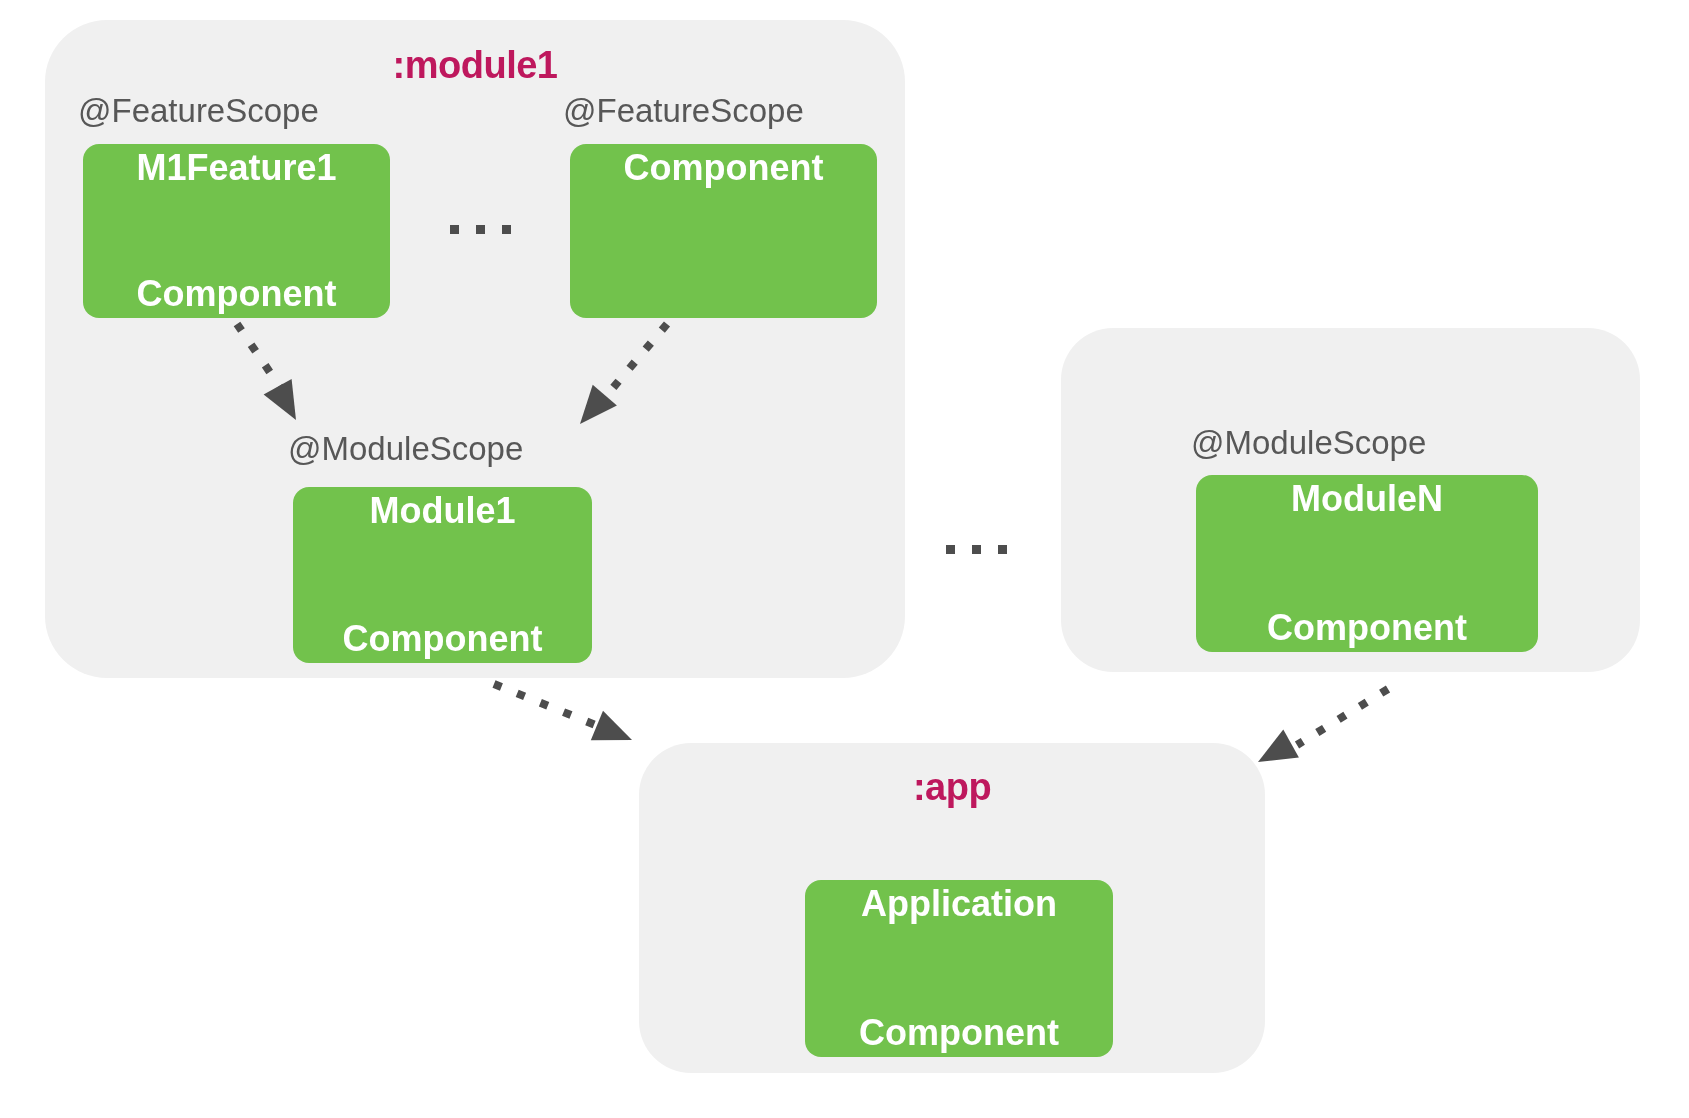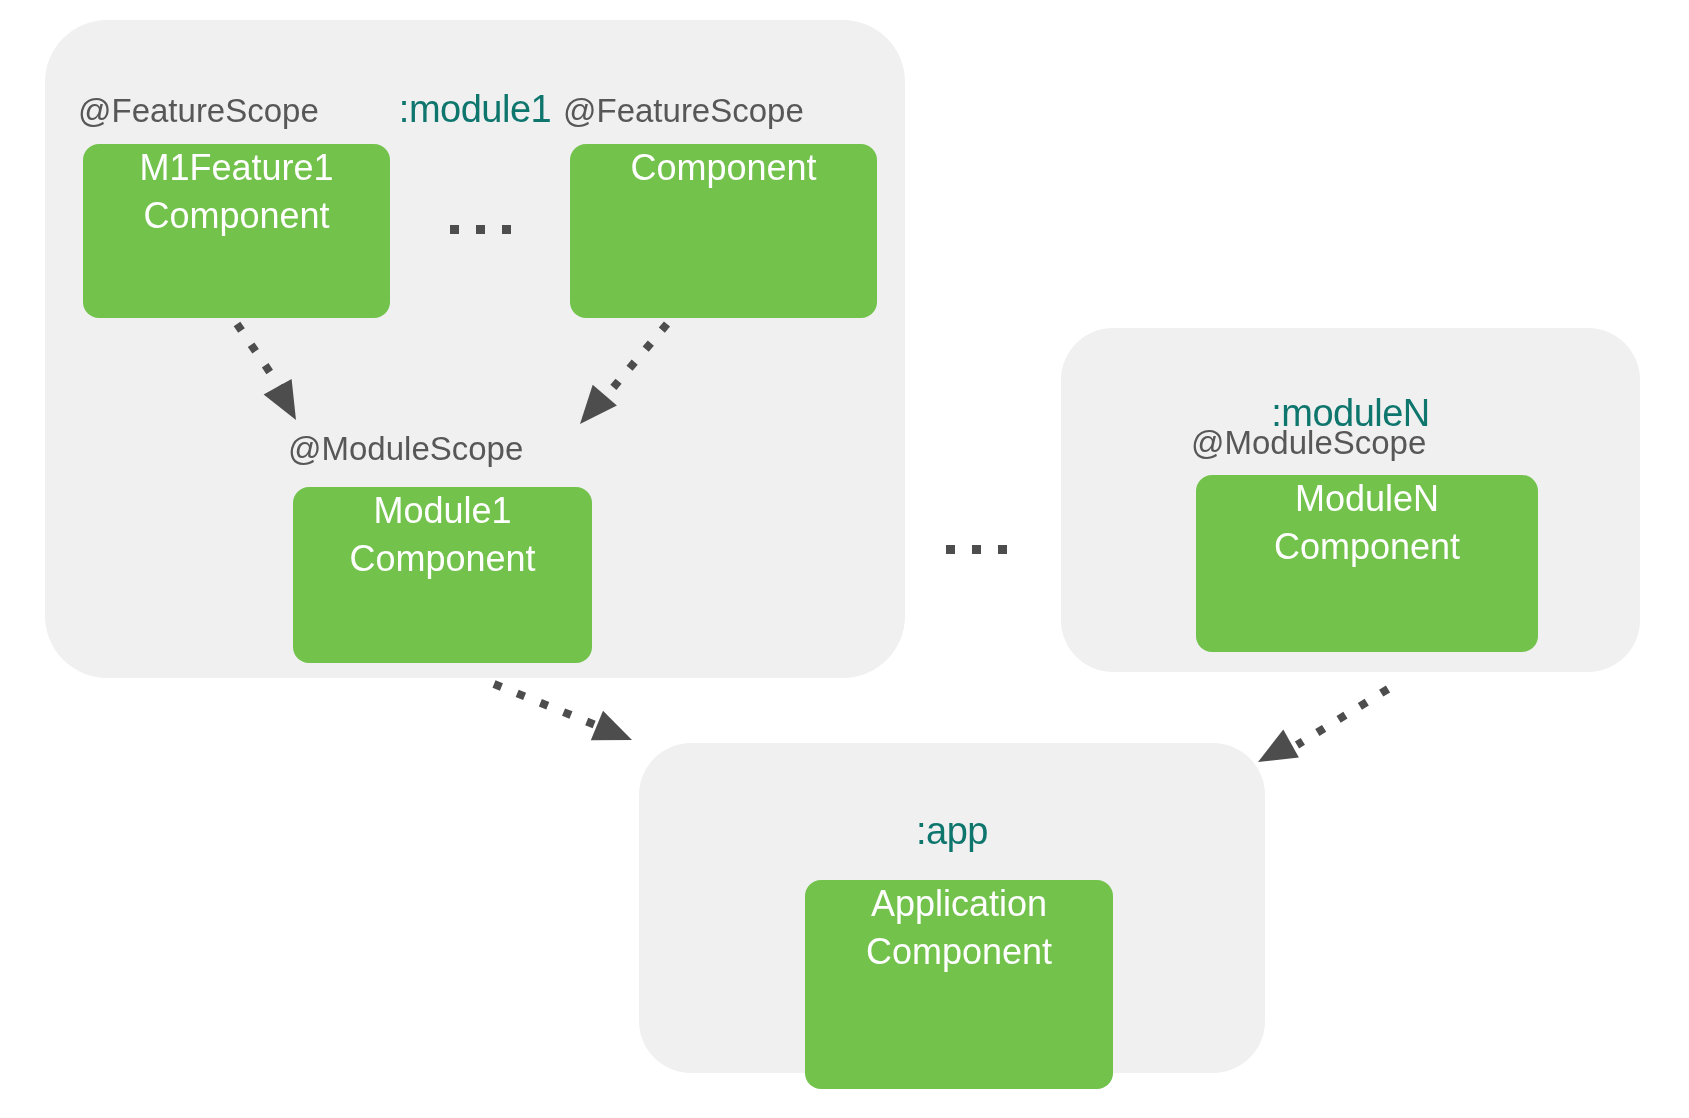--- a/index.html
+++ b/index.html
@@ -19,43 +19,43 @@
     position: absolute;
     background: #F0F0F0;
     border-radius: 62px;
   }
   .container-title {
     position: absolute;
     left: 0;
     width: 100%;
     text-align: center;
     font-size: 38px;
-    font-weight: normal;
-    color: #0f766e;
+    font-weight: bold;
+    color: #be185d;
     letter-spacing: -0.5px;
-    margin-top: 44px;
   }
   .scope-label {
     position: absolute;
     text-align: left;
     font-size: 33px;
     color: #575757;
   }
   .gbox {
     position: absolute;
     background: #72C24C;
     border-radius: 16px;
     color: #FFFFFF;
     font-size: 36px;
     line-height: 1.32;
     display: flex;
     flex-direction: column;
     align-items: center;
-    justify-content: flex-start;
+    justify-content: space-between;
     text-align: center;
+    font-weight: bold;
   }
   .dots-row {
     position: absolute;
     display: flex;
     gap: 17px;
   }
   .dot {
     width: 9px;
     height: 9px;
     background: #4D4D4D;
@@ -109,31 +109,30 @@
     </div>
   </div>
 
   <div class="dots-row" style="left:946px; top:545px;">
     <span class="dot"></span>
     <span class="dot"></span>
     <span class="dot"></span>
   </div>
 
   <div class="container" style="left:1061px; top:328px; width:579px; height:344px; border-radius:52px;">
-    <div class="container-title" style="top:20px;">:moduleN</div>
     <div class="scope-label" style="left:130px; top:96px; width:320px;">@ModuleScope</div>
     <div class="gbox" style="left:135px; top:147px; width:342px; height:177px;">
       <span>ModuleN</span>
       <span>Component</span>
     </div>
   </div>
 
   <div class="container" style="left:639px; top:743px; width:626px; height:330px; border-radius:52px;">
     <div class="container-title" style="top:23px;">:app</div>
-    <div class="gbox" style="left:166px; top:137px; width:308px; height:209px;">
+    <div class="gbox" style="left:166px; top:137px; width:308px; height:177px;">
       <span>Application</span>
       <span>Component</span>
     </div>
   </div>
 
   <svg class="arrows" width="1689" height="1118" viewBox="0 0 1689 1118">
     <g>
       <line x1="237" y1="324" x2="280" y2="387"></line>
       <polygon points="296,420 263.6,394.5 291.6,379.1"></polygon>
     </g>

